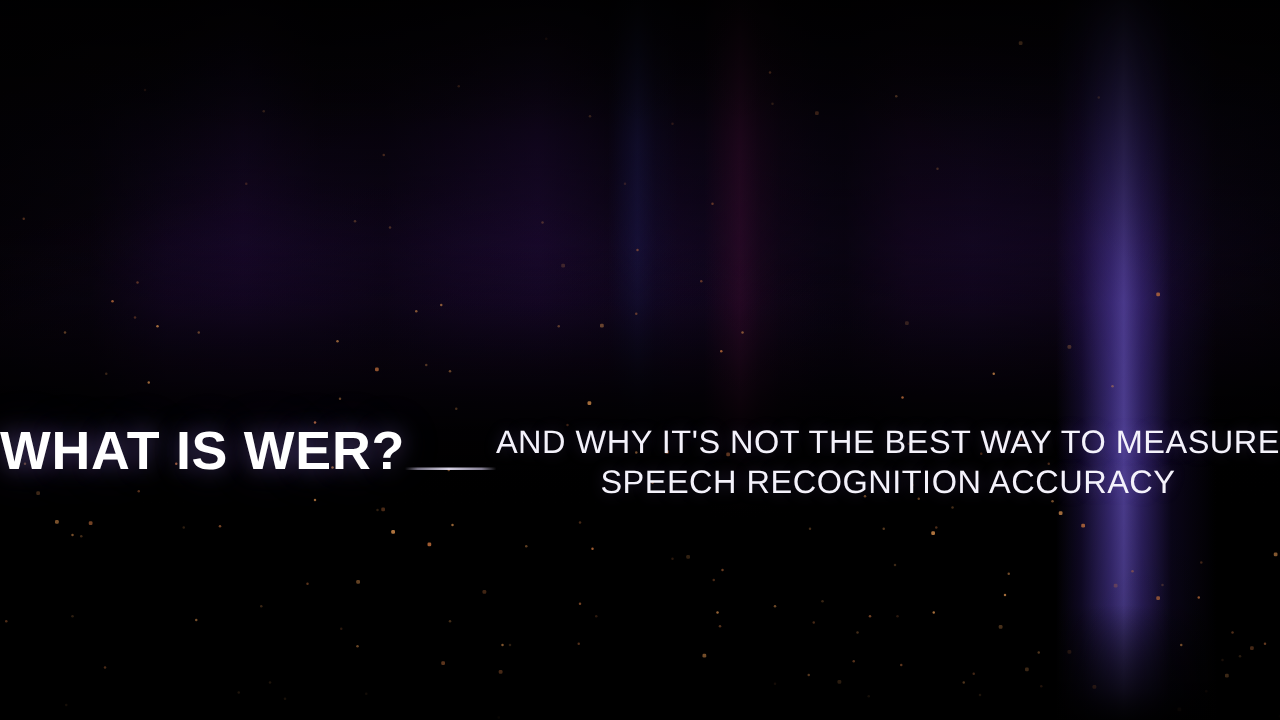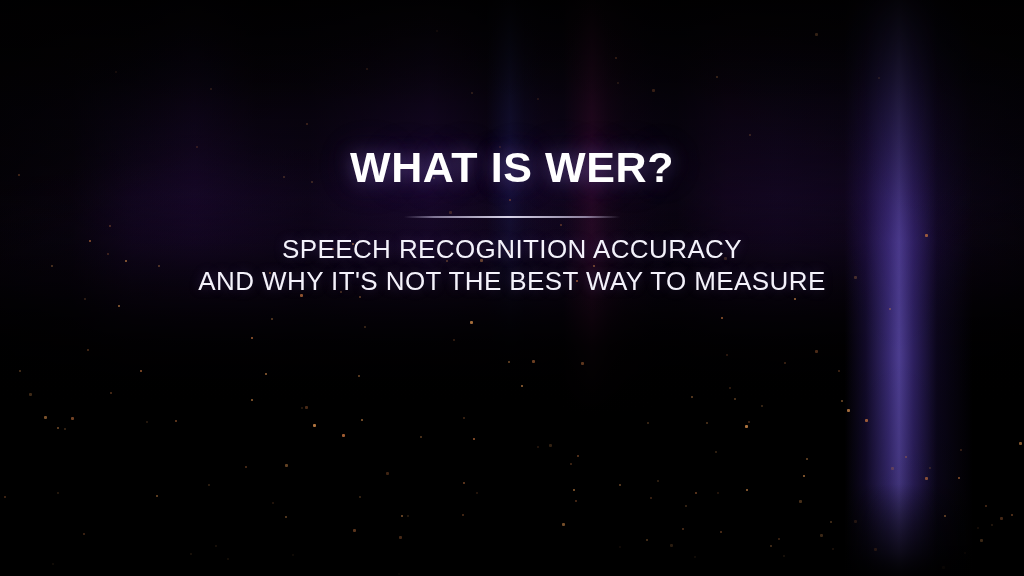--- a/index.html
+++ b/index.html
@@ -179,21 +179,21 @@
     border-radius: 1px;
     filter: blur(0.6px);
   }
 
   
 
   #content {
     position: absolute;
     inset: 0;
     display: flex;
-    flex-direction: column;
+    flex-direction: row;
     align-items: center;
     justify-content: flex-start;
     padding-top: 146px;
     box-sizing: border-box;
   }
 
   #title {
     color: #ffffff;
     font-size: 43px;
     font-weight: 700;
@@ -423,18 +423,18 @@
   <div class="bg-layer bg-vignette"></div>
   <div class="bg-layer bg-vignette-bottom"></div>
 
   <div id="content">
 
     <h1 id="title">WHAT IS WER?</h1>
 
     <div id="divider"></div>
 
     <div id="subtitle">
+      <span class="sub-line">AND WHY IT'S NOT THE BEST WAY TO MEASURE</span>
       <span class="sub-line">SPEECH RECOGNITION ACCURACY</span>
-      <span class="sub-line">AND WHY IT'S NOT THE BEST WAY TO MEASURE</span>
     </div>
 
   </div>
 </div>
 
 </body></html>

